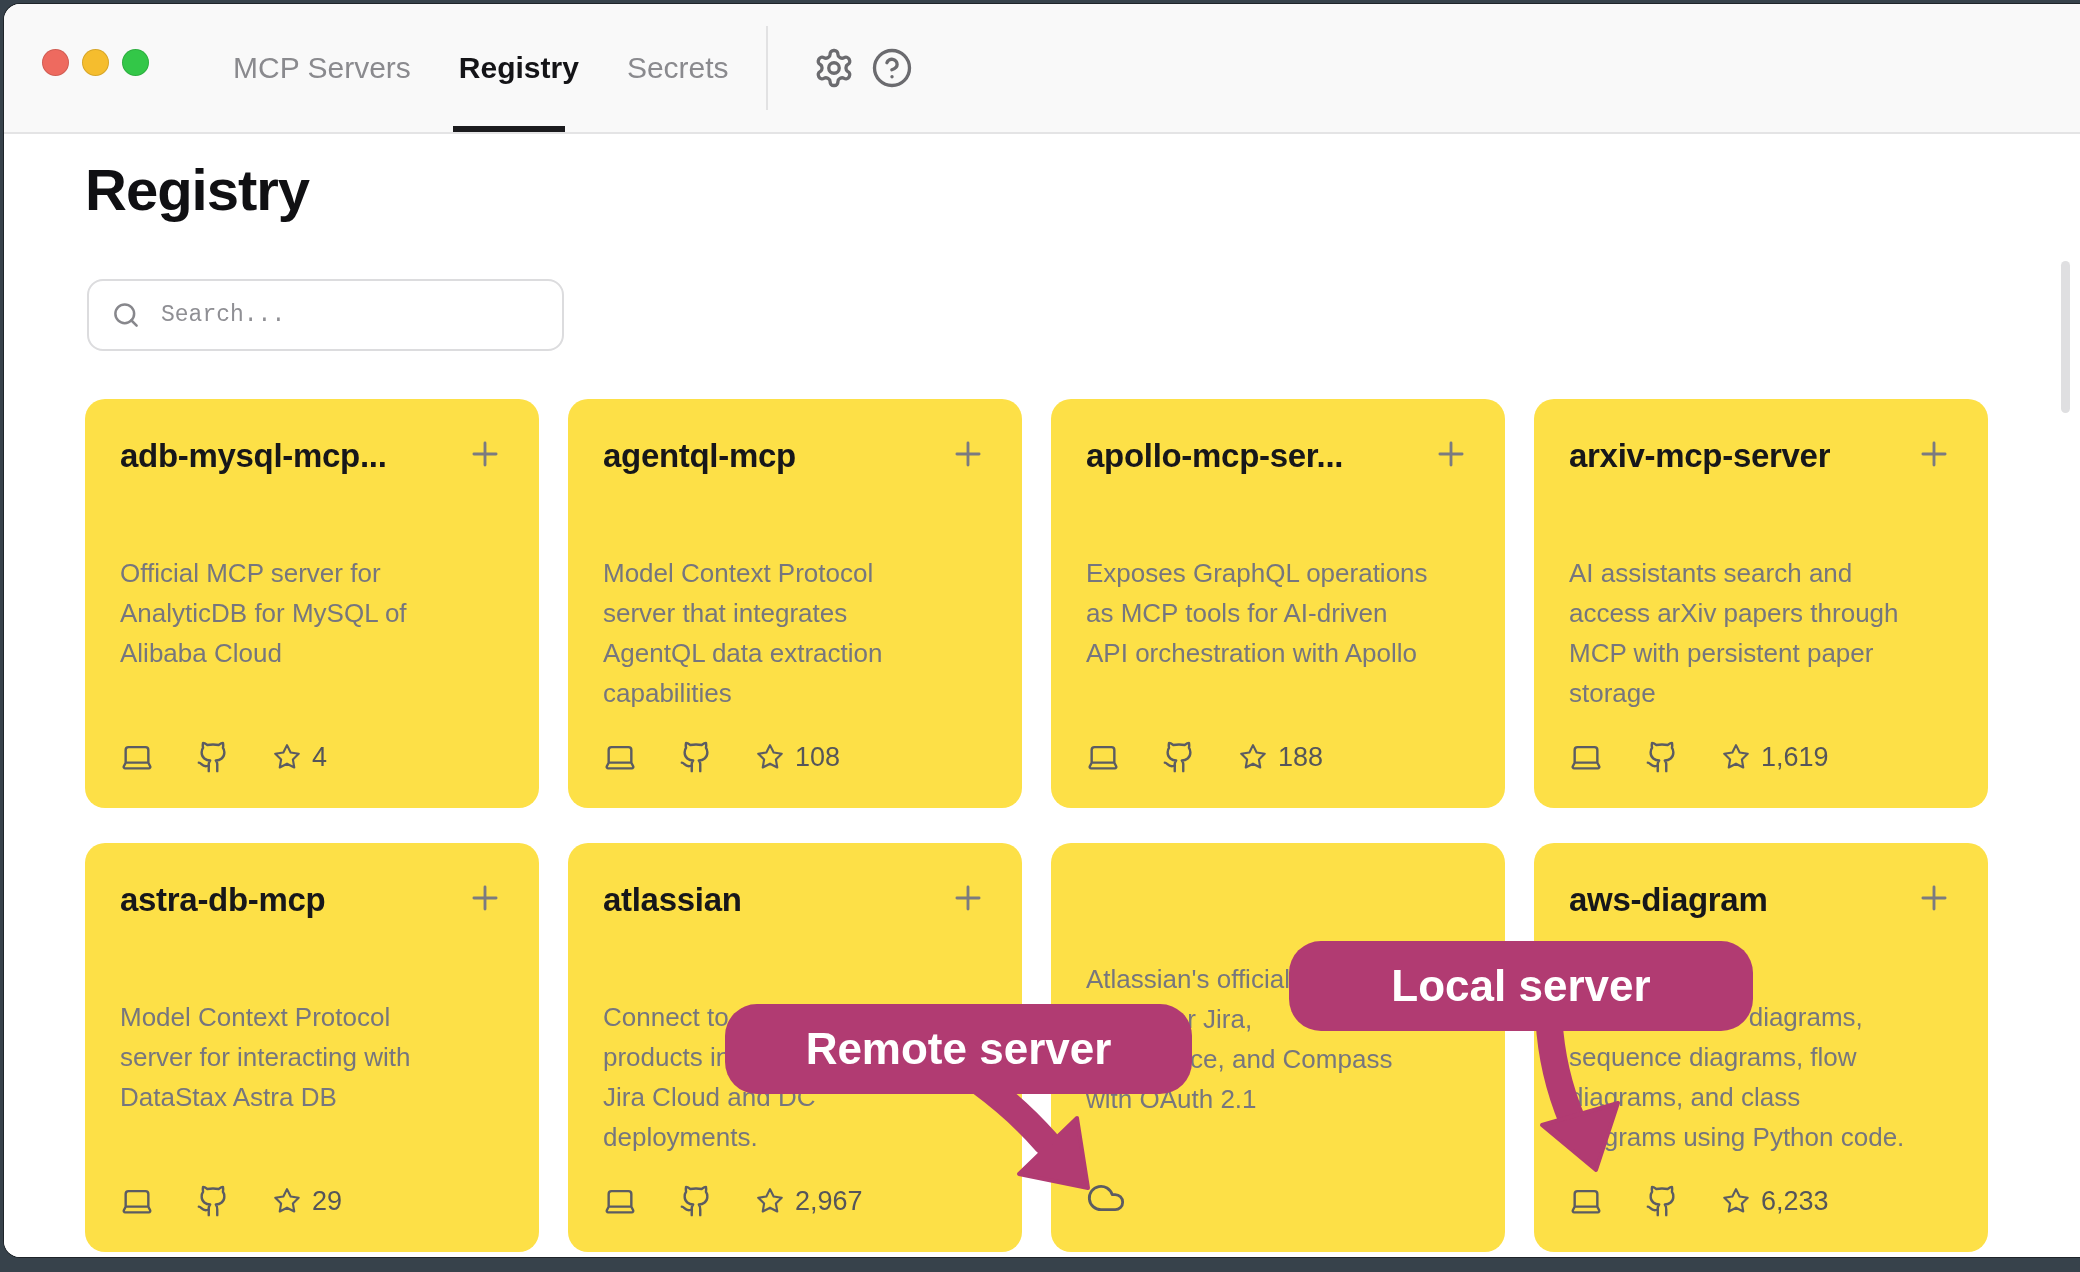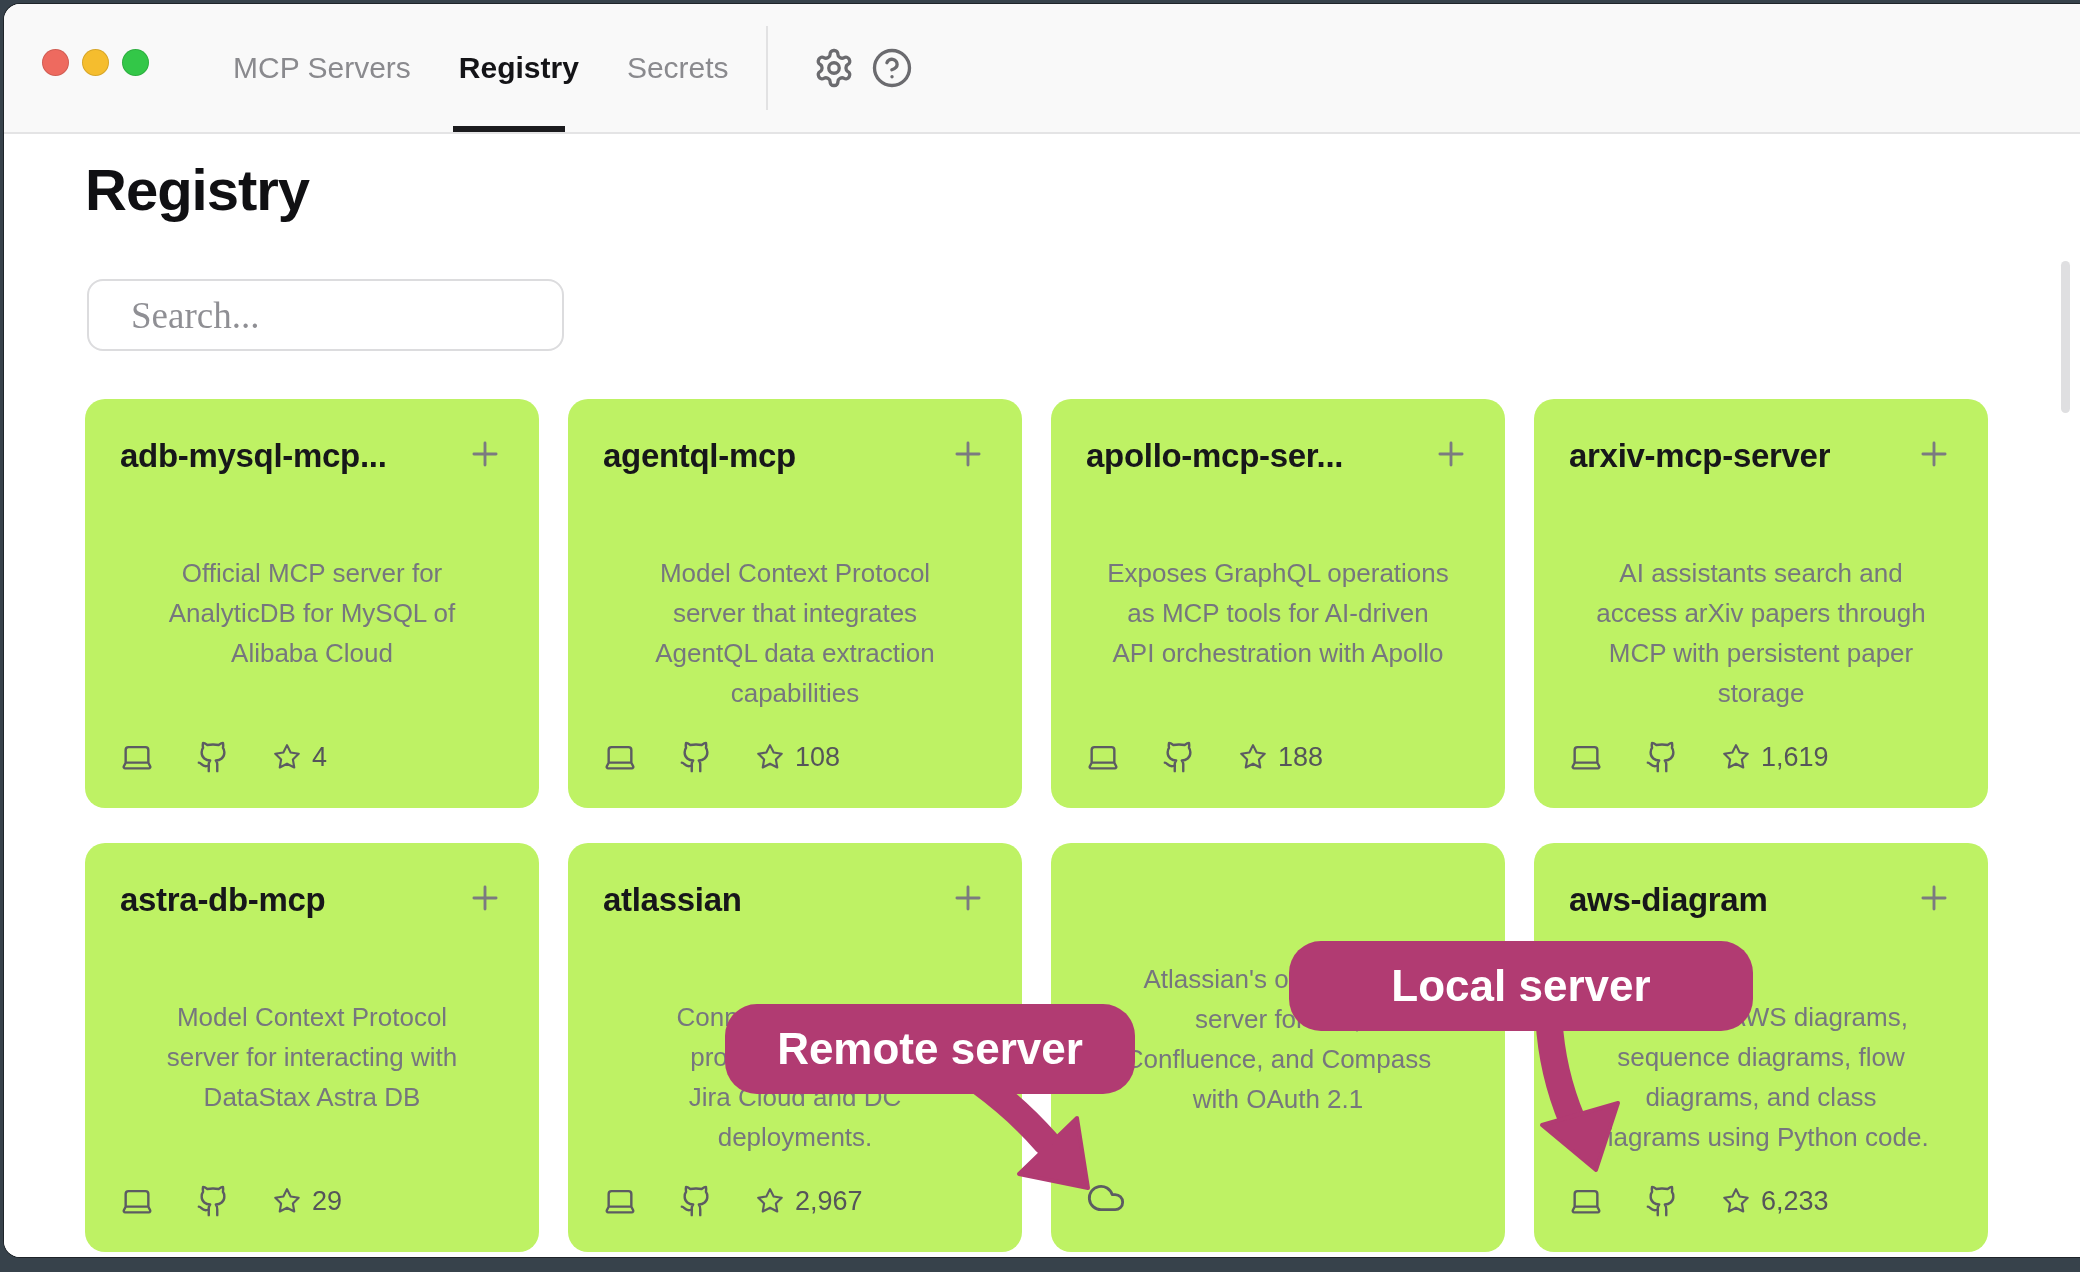--- a/index.html
+++ b/index.html
@@ -36,51 +36,51 @@
   .content{position:absolute;left:0;top:130px;right:0;bottom:0;background:#ffffff;}
   .page-title{position:absolute;left:81px;top:22px;margin:0;font-size:58px;font-weight:700;
     letter-spacing:-1px;color:#101013;}
   .search{
     position:absolute;left:83px;top:145px;width:477px;height:72px;box-sizing:border-box;
     border:2px solid #dcdcde;border-radius:16px;background:#fff;
     display:flex;align-items:center;padding:0 22px;gap:18px;color:#87878c;
   }
   .search input{
     border:none;outline:none;background:transparent;flex:1;
-    font-size:37px;color:#0f172a;font-family:Liberation Serif, serif;
+    font-size:23px;color:#0f172a;font-family:Liberation Mono, monospace;
   }
   .search input::placeholder{color:#8f8f94;}
   
   .grid{
     position:absolute;left:81px;top:265px;
     display:grid;grid-template-columns:repeat(4,454px);grid-auto-rows:409px;
     column-gap:29px;row-gap:35px;
   }
   .card{
-    position:relative;background:#bef264;border-radius:20px;
-    box-sizing:border-box;padding:38px 35px;text-align:center;
+    position:relative;background:#fde047;border-radius:20px;
+    box-sizing:border-box;padding:38px 35px;
   }
   .card-head{display:flex;justify-content:space-between;align-items:flex-start;}
   .card-title{font-size:33px;font-weight:700;color:#17171a;letter-spacing:-.3px;line-height:38px;
     white-space:nowrap;overflow:hidden;}
   .plus-btn{color:#7b7b80;flex:0 0 auto;margin-left:10px;margin-top:-2px;cursor:pointer;}
   .card-desc{margin-top:78px;font-size:26px;line-height:40px;color:#76767e;white-space:pre-line;}
   .card-foot{position:absolute;left:35px;bottom:34px;display:flex;align-items:center;gap:42px;color:#5c5c62;}
   .stars{display:flex;align-items:center;gap:10px;}
   .star-count{font-size:27px;color:#55555a;}
   .icon{display:block;}
   
   .scroll-thumb{position:absolute;left:2057px;top:127px;width:9px;height:152px;border-radius:5px;background:#dfdfe1;}
   
   .overlay{position:absolute;left:0;top:0;width:2080px;height:1272px;pointer-events:none;z-index:50;}
   .callout{
     position:absolute;display:flex;align-items:center;justify-content:center;
     color:#fff;font-size:44px;font-weight:700;border-radius:32px;margin-left:7px;
   }
-  .callout-remote{left:718px;top:1004px;width:410px;height:90px;}
+  .callout-remote{left:718px;top:1004px;width:467px;height:90px;}
   .callout-local{left:1282px;top:941px;width:464px;height:90px;}
   .arrows{position:absolute;left:0;top:0;}
 </style>
 </head>
 <body>
 
 <div class="window">
 
   <div class="header">
     <span class="traffic t-red"></span>

